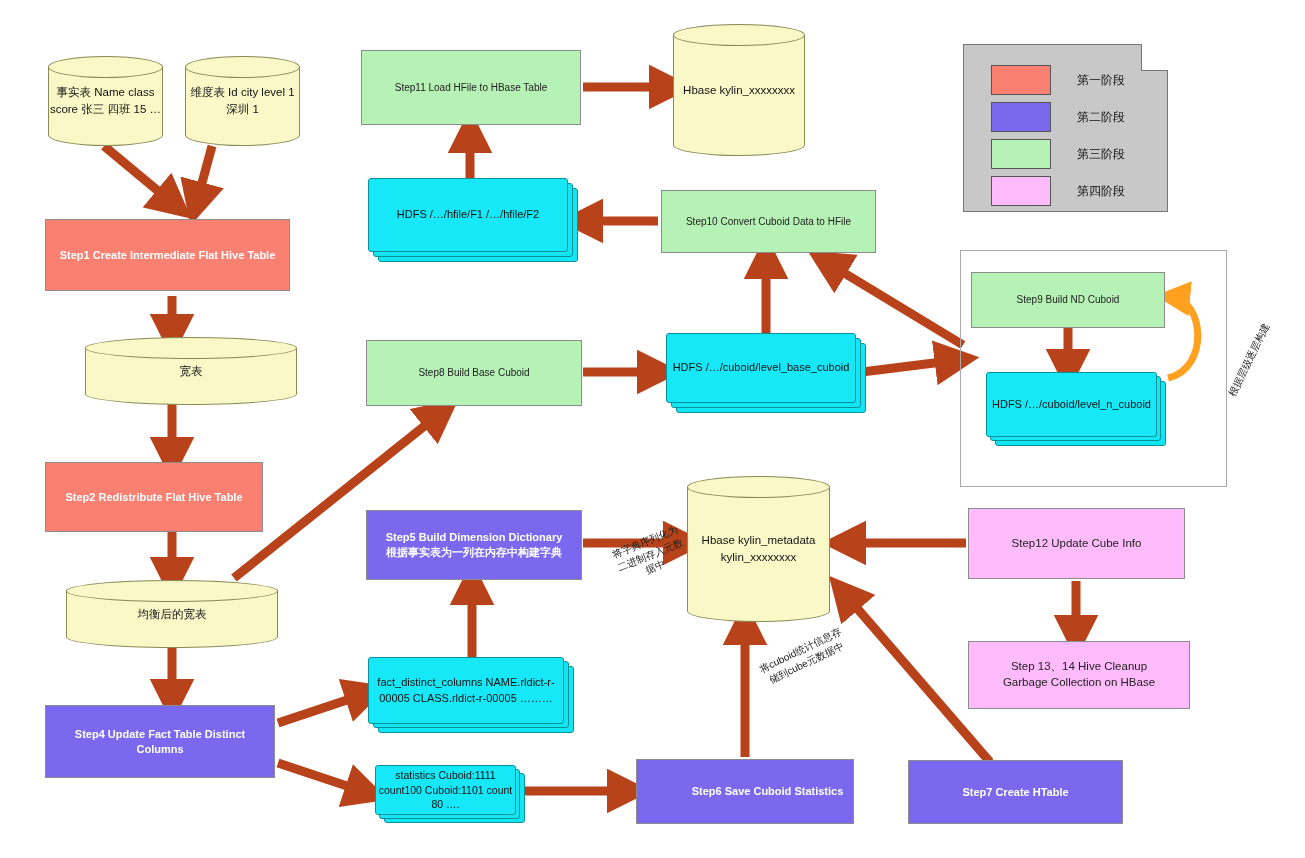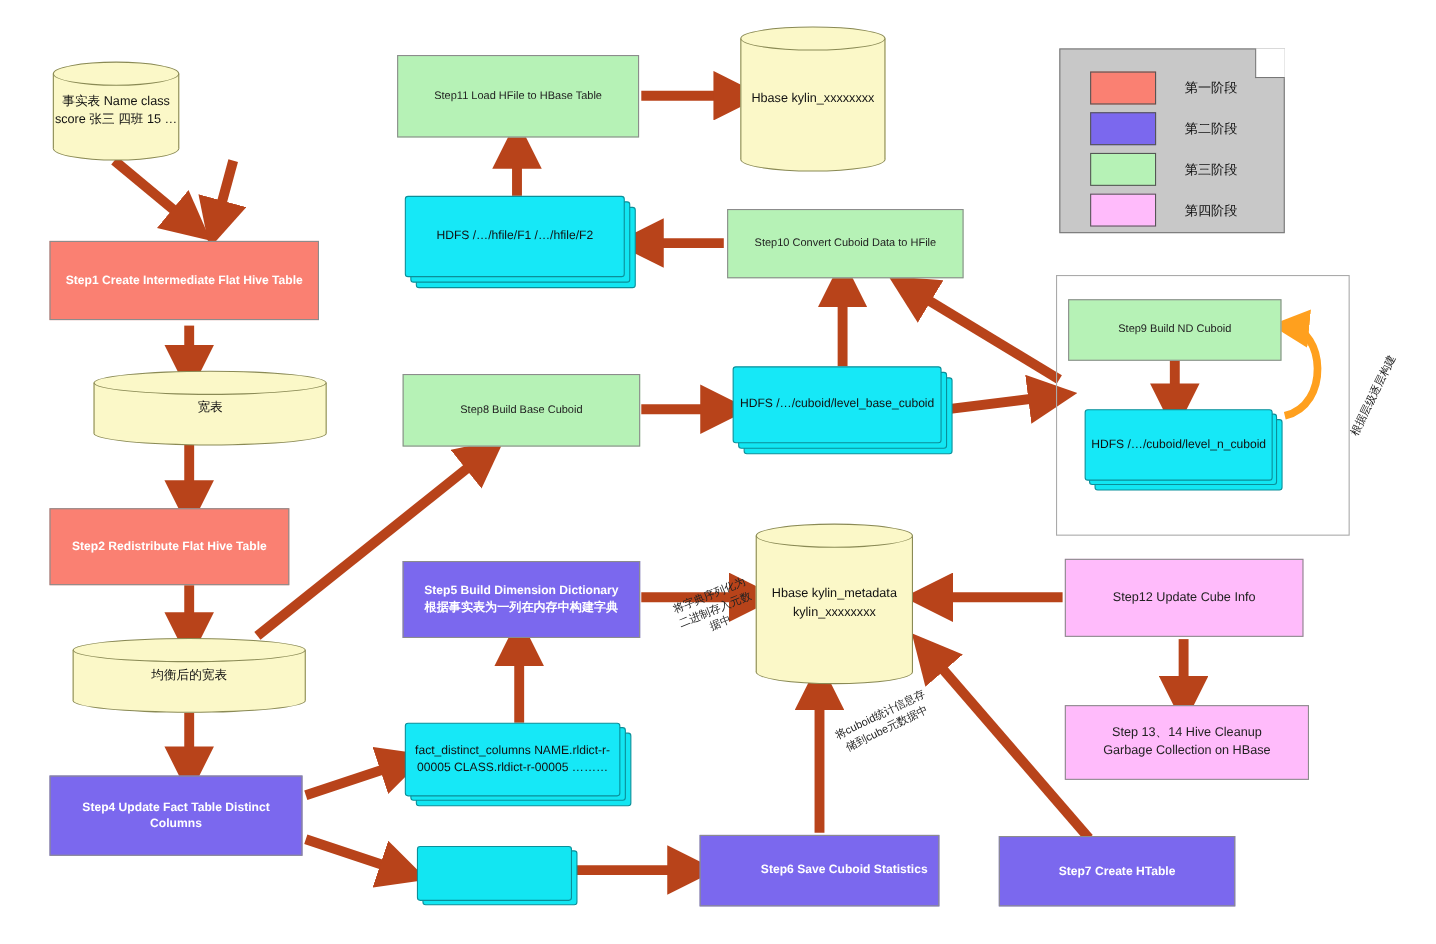--- a/index.html
+++ b/index.html
@@ -142,20 +142,28 @@
   <div class="cyl" style="left:48px;top:56px;width:115px;height:90px;">
     <div class="bot"></div>
     <div class="body"></div>
     <div class="top"></div>
     <div class="ctext">事实表
 Name class score
 张三  四班 15
 …</div>
   </div>
 
+  <div class="cyl" style="left:185px;top:56px;width:115px;height:90px;">
+    <div class="bot"></div>
+    <div class="body"></div>
+    <div class="top"></div>
+    <div class="ctext">维度表
+Id city level
+1 深圳 1</div>
+  </div>
 
   <div class="cyl" style="left:66px;top:337px;width:212px;height:68px;margin-left:19px;">
     <div class="bot"></div>
     <div class="body"></div>
     <div class="top"></div>
     <div class="ctext">宽表</div>
   </div>
 
   <div class="cyl" style="left:66px;top:580px;width:212px;height:68px;">
     <div class="bot"></div>
@@ -208,20 +216,24 @@
     <div class="sh" style="left:5px;top:4px;width:196px;height:67px;"></div>
     <div class="front" style="width:196px;height:67px;font-size:11px;">fact_distinct_columns
 NAME.rldict-r-00005
 CLASS.rldict-r-00005
 ………</div>
   </div>
 
   <div class="stack" style="left:375px;top:765px;width:150px;height:58px;">
     <div class="sh" style="left:9px;top:8px;width:141px;height:50px;"></div>
     <div class="sh" style="left:4px;top:4px;width:141px;height:50px;"></div>
+    <div class="front" style="width:141px;height:50px;font-size:10.5px;">statistics
+Cuboid:1111 count100
+Cuboid:1101 count 80
+….</div>
   </div>
 
   <div class="node rect stage1" style="left:45px;top:219px;width:245px;height:72px;">
     <span class="lbl">Step1 Create Intermediate Flat Hive Table</span>
   </div>
 
   <div class="node rect stage1" style="left:45px;top:462px;width:218px;height:70px;">
     <span class="lbl">Step2 Redistribute Flat Hive Table</span>
   </div>
 

